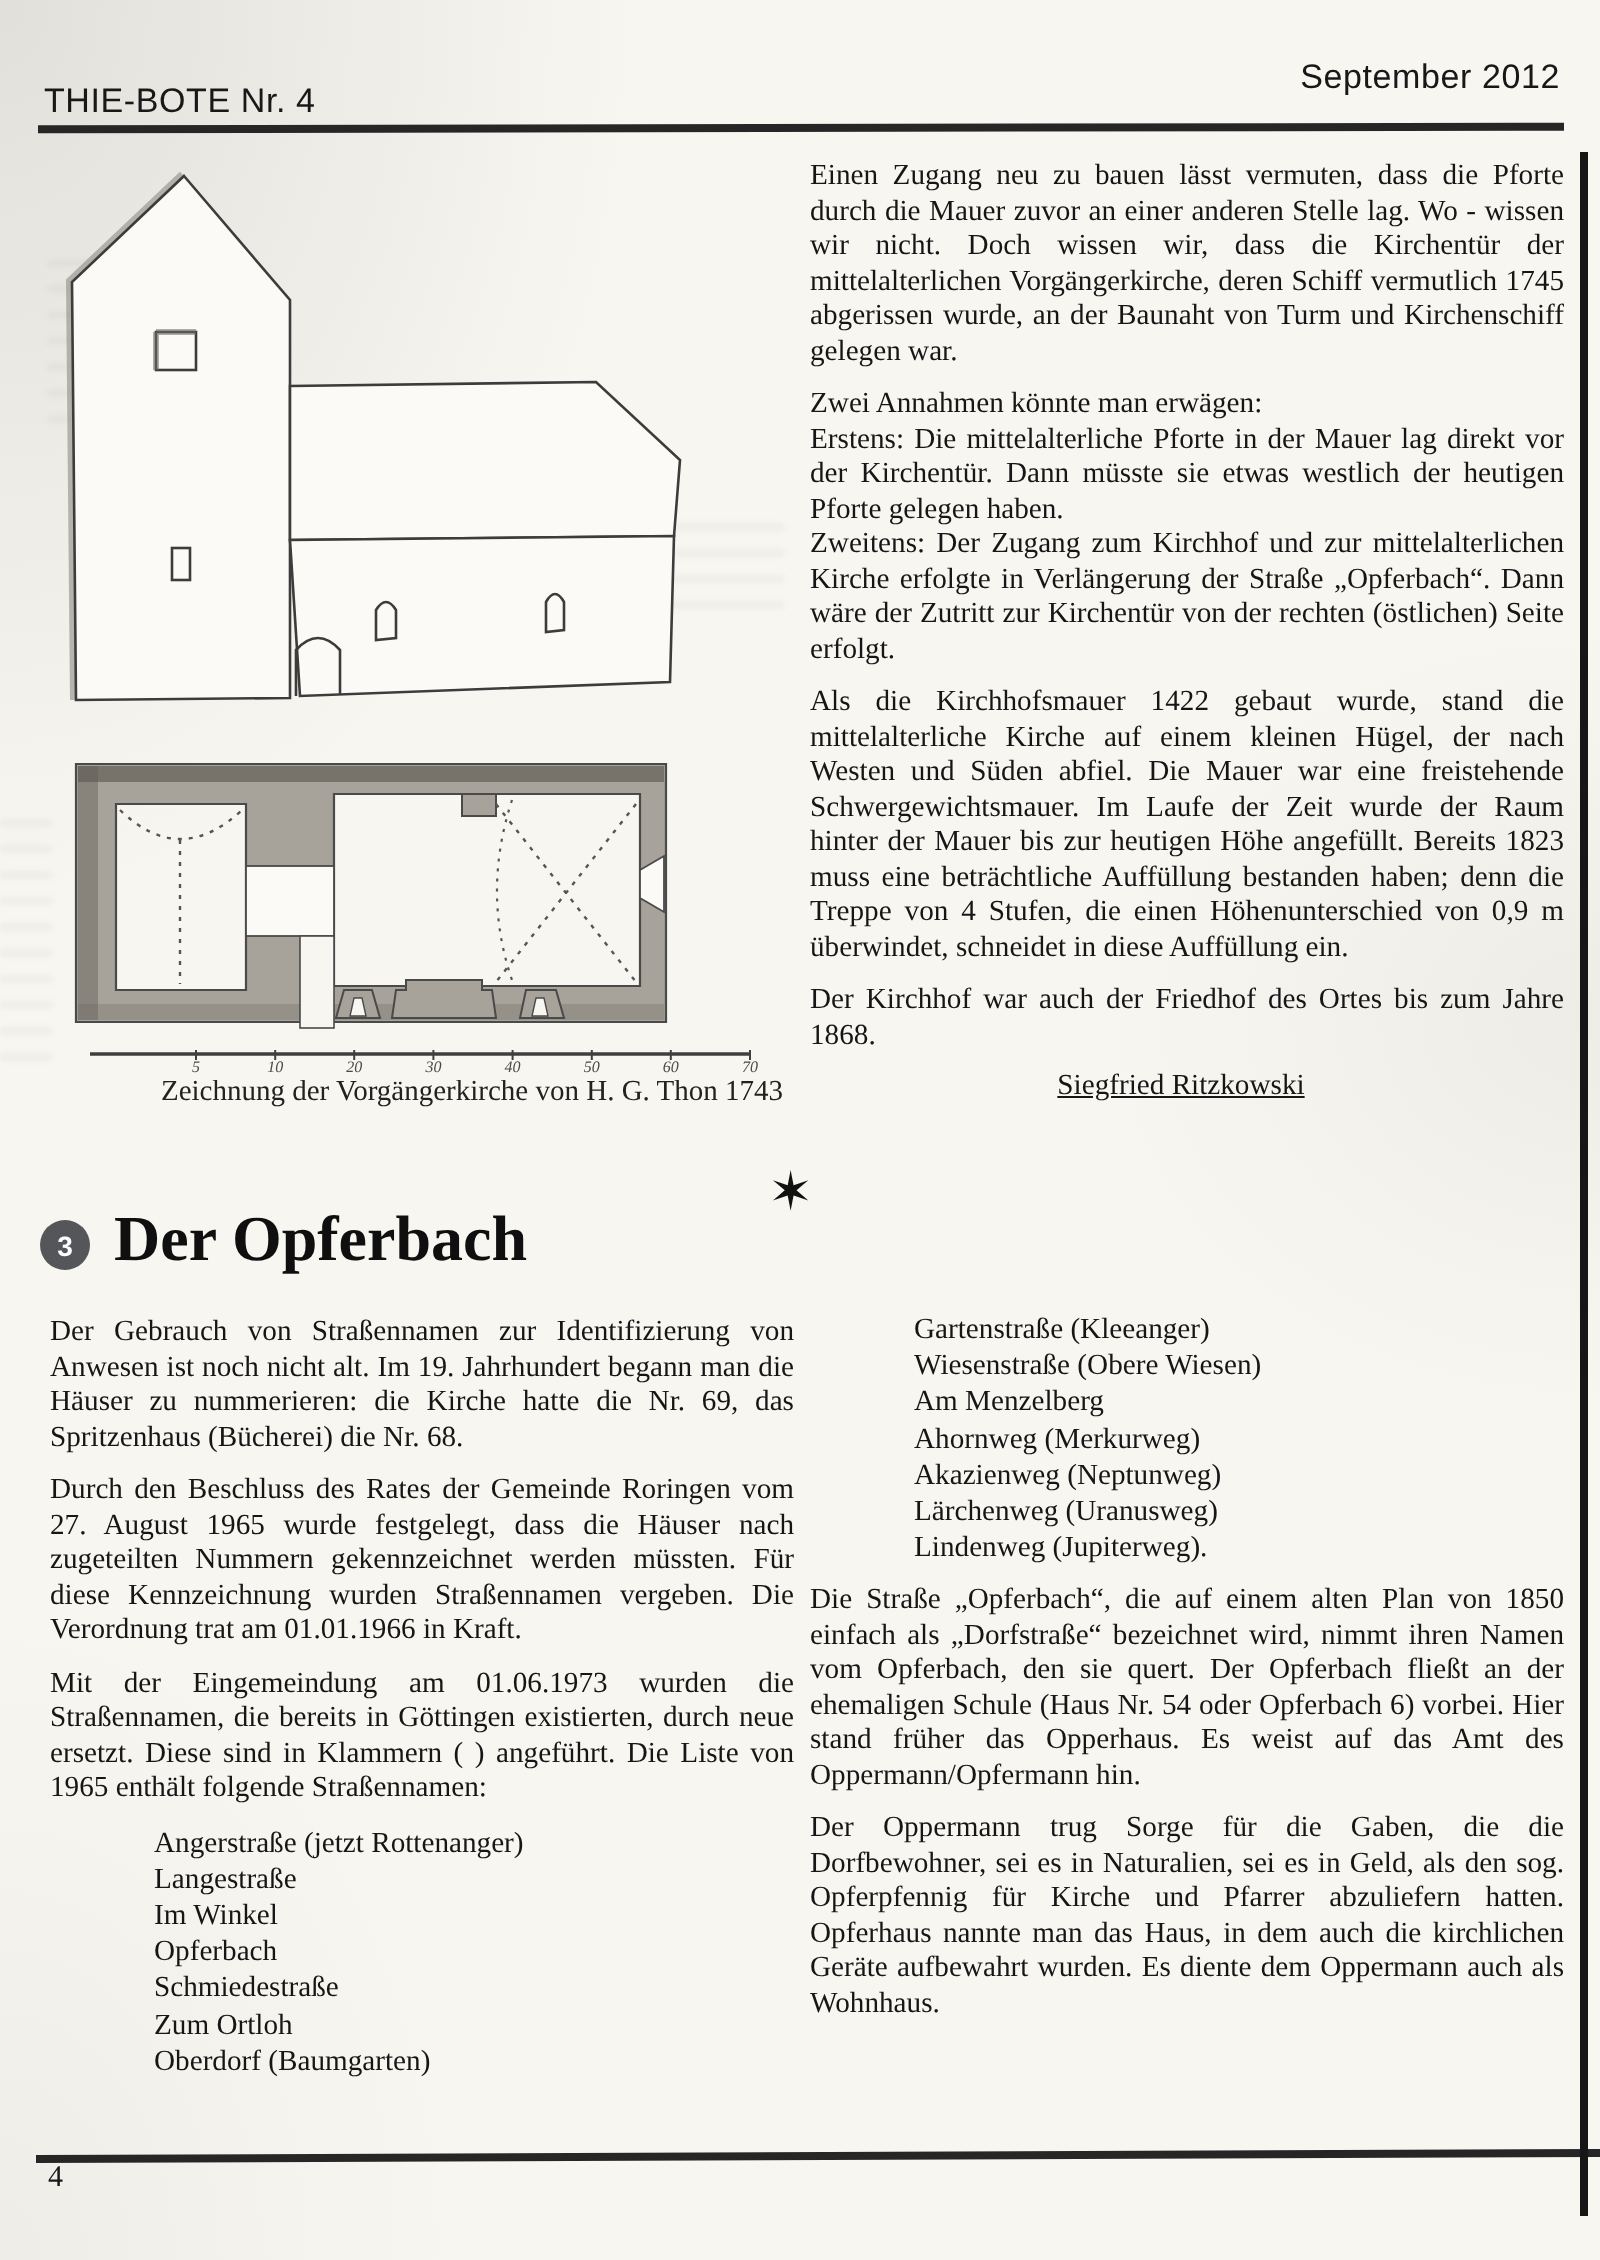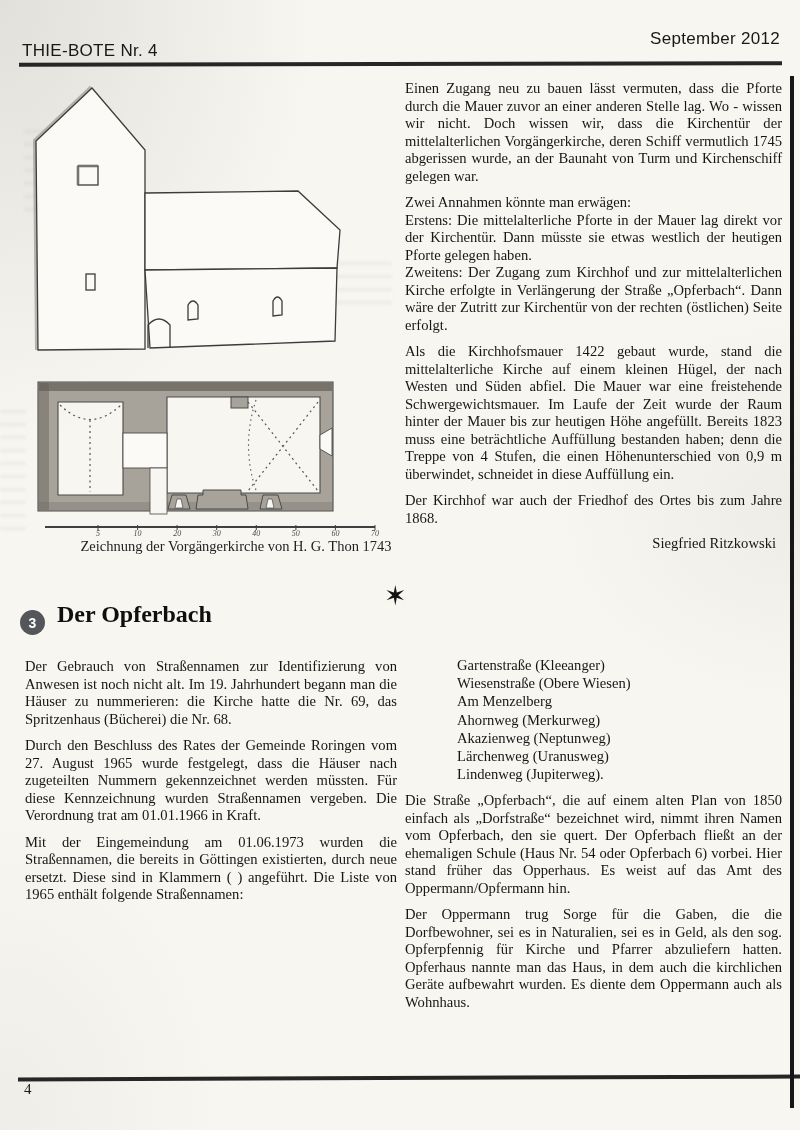--- a/index.html
+++ b/index.html
@@ -28,30 +28,30 @@
     justify-content:space-between;}
   .scale-labels span{width:16px;text-align:center;font-size:8px;font-style:italic;color:#4a4a4a;}
   .smudge{position:absolute;filter:blur(1.6px);opacity:.5;pointer-events:none;
     background:repeating-linear-gradient(180deg, rgba(105,105,100,.16) 0 3px, transparent 3px 13px);}
   
   .star{position:absolute;left:384px;top:583px;font-size:27px;color:#111;line-height:1;}
   
   .badge{position:absolute;left:20px;top:610px;width:25px;height:25px;border-radius:50%;
     background:#55565a;color:#fff;font-family:"Liberation Sans",sans-serif;font-weight:bold;
     font-size:14px;display:flex;align-items:center;justify-content:center;}
-  .sec-title{position:absolute;left:57px;top:601px;font-size:24px;font-weight:bold;color:#0f0f0f;text-align:center;}
+  .sec-title{position:absolute;left:57px;top:601px;font-size:32px;font-weight:bold;color:#0f0f0f;text-align:center;}
   
   .col{position:absolute;font-size:14.6px;line-height:17.5px;color:#161616;}
   .col-rt{left:405px;top:80px;width:377px;}
   .col-lb{left:25px;top:658px;width:372px;}
   .col-rb{left:405px;top:656px;width:377px;}
   .para{margin:0 0 9px;text-align:justify;}
   .para.tight{margin:0;}
   .group{margin:0 0 9px;}
-  .sig{text-align:right;padding-right:6px;margin:8px 0 0;}
+  .sig{text-align:center;padding-right:6px;margin:8px 0 0;text-decoration:underline;}
   .street-list{padding-left:52px;margin:4px 0 9px;}
   .street-item{line-height:18.2px;white-space:nowrap;}
   
   .ftr-rule{position:absolute;left:18px;top:1076px;width:782px;height:3.5px;background:#262626;
     transform:rotate(-0.22deg);}
   .page-num{position:absolute;left:24px;top:1081px;font-size:15px;color:#181818;}
   
   .edge-line{position:absolute;left:790px;top:76px;width:3.5px;height:1032px;background:#161616;}
   svg .ink{stroke:#3c3c3c;fill:none;stroke-width:1.3;}
   svg .paper{fill:#fbfaf6;}
@@ -144,20 +144,29 @@
 
   <div class="star">✶</div>
 
   <div class="badge">3</div>
   <div class="sec-title">Der Opferbach</div>
 
   <div class="col col-lb">
     <p class="para">Der Gebrauch von Straßennamen zur Identifizierung von Anwesen ist noch nicht alt. Im 19. Jahrhundert begann man die Häuser zu nummerieren: die Kirche hatte die Nr. 69, das Spritzenhaus (Bücherei) die Nr. 68.</p>
     <p class="para">Durch den Beschluss des Rates der Gemeinde Roringen vom 27. August 1965 wurde festgelegt, dass die Häuser nach zugeteilten Nummern gekennzeichnet werden müssten. Für diese Kennzeichnung wurden Straßennamen vergeben. Die Verordnung trat am 01.01.1966 in Kraft.</p>
     <p class="para">Mit der Eingemeindung am 01.06.1973 wurden die Straßennamen, die bereits in Göttingen existierten, durch neue ersetzt. Diese sind in Klammern ( ) angeführt. Die Liste von 1965 enthält folgende Straßennamen:</p>
+    <div class="street-list">
+        <div class="street-item">Angerstraße (jetzt Rottenanger)</div>
+        <div class="street-item">Langestraße</div>
+        <div class="street-item">Im Winkel</div>
+        <div class="street-item">Opferbach</div>
+        <div class="street-item">Schmiedestraße</div>
+        <div class="street-item">Zum Ortloh</div>
+        <div class="street-item">Oberdorf (Baumgarten)</div>
+      </div>
   </div>
 
   <div class="col col-rb">
     <div class="street-list" style="margin-top:0;">
         <div class="street-item">Gartenstraße (Kleeanger)</div>
         <div class="street-item">Wiesenstraße (Obere Wiesen)</div>
         <div class="street-item">Am Menzelberg</div>
         <div class="street-item">Ahornweg (Merkurweg)</div>
         <div class="street-item">Akazienweg (Neptunweg)</div>
         <div class="street-item">Lärchenweg (Uranusweg)</div>

